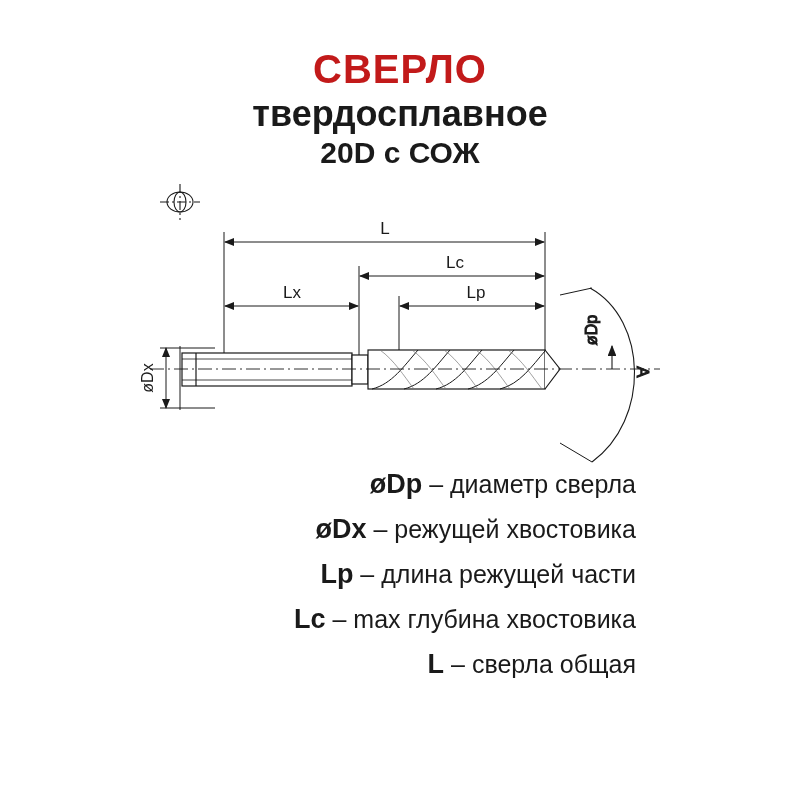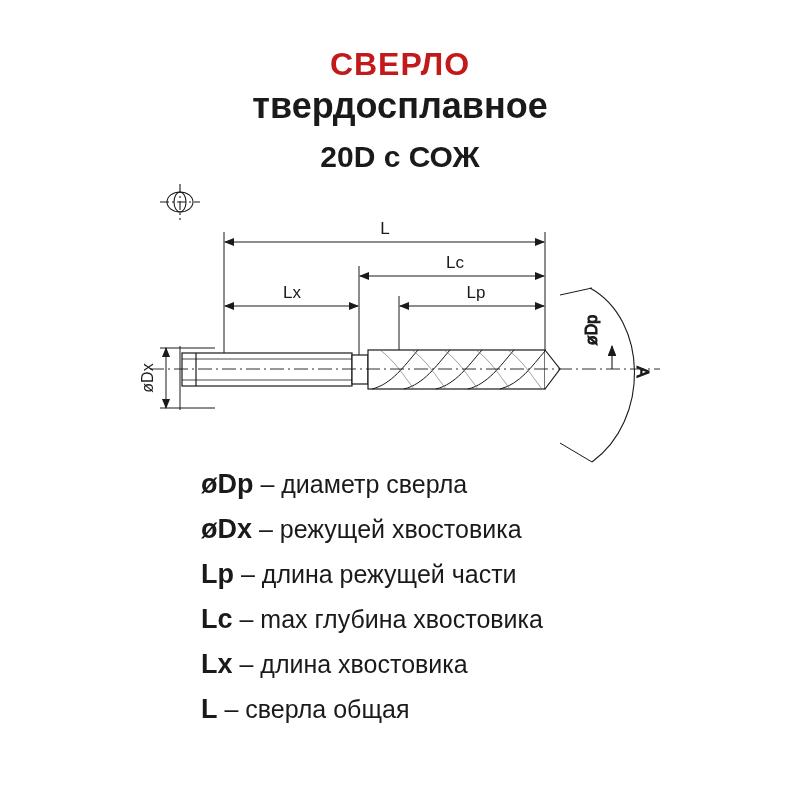--- a/index.html
+++ b/index.html
@@ -23,56 +23,57 @@
 
   
   .title-block {
     position: absolute;
     top: 48px;
     left: 0;
     width: 800px;
     text-align: center;
   }
   .title-main {
-    font-size: 32px;
+    font-size: 40px;
     font-weight: bold;
     letter-spacing: 1px;
     color: #c21a1a;
     line-height: 1.05;
   }
   .title-sub1 {
     font-size: 36px;
     font-weight: bold;
     color: #1a1a1a;
     line-height: 1.15;
     margin-top: 3px;
   }
   .title-sub2 {
     font-size: 30px;
     font-weight: bold;
     color: #1a1a1a;
     line-height: 1.15;
-    margin-top: 14px;
+    margin-top: 2px;
   }
 
   
   .drawing {
     position: absolute;
     top: 170px;
     left: 0;
     width: 800px;
     height: 300px;
   }
 
   
   .legend {
     position: absolute;
     top: 462px;
-    left: 16px;
+    left: 0;
     width: 636px;
+    text-align: right;
   }
   .legend-row {
     font-size: 25px;
     line-height: 1.0;
     padding: 9px 0 9px 0;
     padding-left: 185px;
     white-space: nowrap;
   }
   .legend-sym {
     font-weight: bold;
@@ -196,20 +197,17 @@
     <div class="legend-row">
       <span class="legend-sym">øDx</span><span class="legend-dash"> – </span><span class="legend-txt">режущей хвостовика</span>
     </div>
     <div class="legend-row">
       <span class="legend-sym">Lp</span><span class="legend-dash"> – </span><span class="legend-txt">длина режущей части</span>
     </div>
     <div class="legend-row">
       <span class="legend-sym">Lc</span><span class="legend-dash"> – </span><span class="legend-txt">max глубина хвостовика</span>
     </div>
     <div class="legend-row">
-      <span class="legend-sym">Lx</span><span class="legend-dash"> – </span><span class="legend-txt">длина хвостовика</span>
-    </div>
-    <div class="legend-row">
       <span class="legend-sym">L</span><span class="legend-dash"> – </span><span class="legend-txt">сверла общая</span>
     </div>
   </div>
 
 </div>
 
 </body></html>

